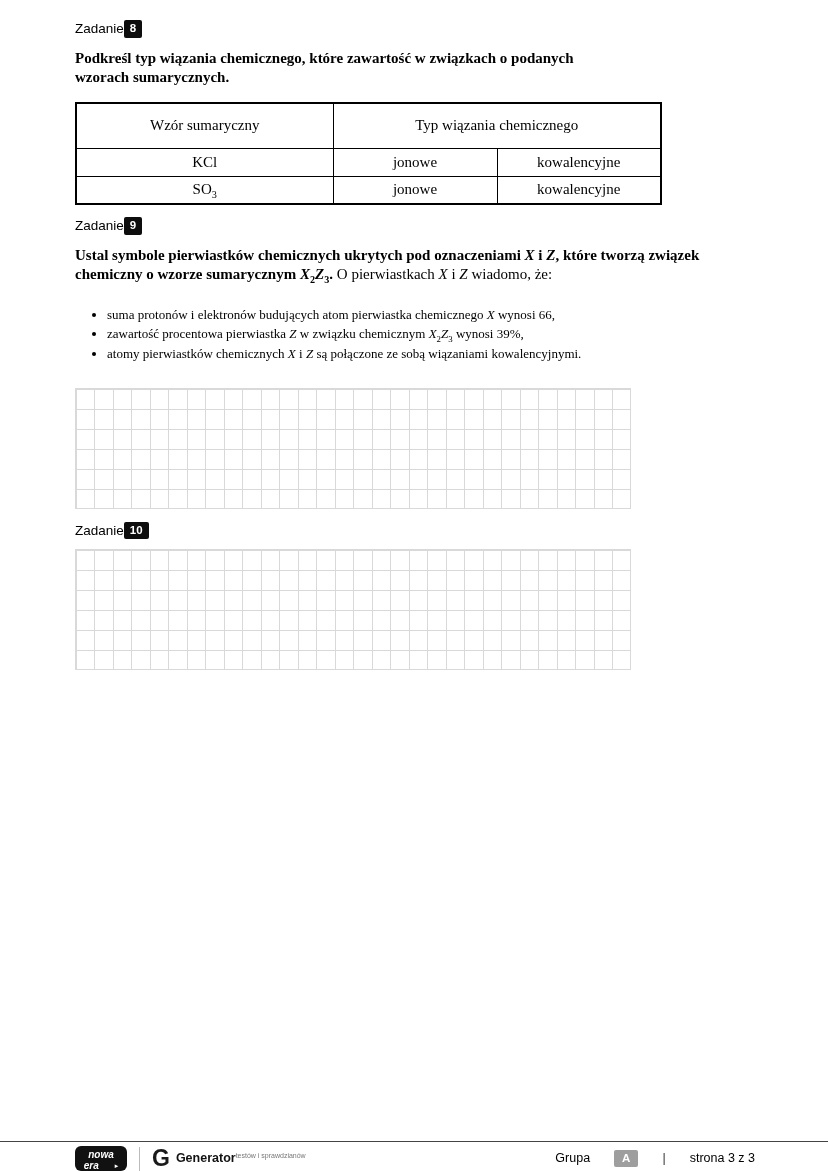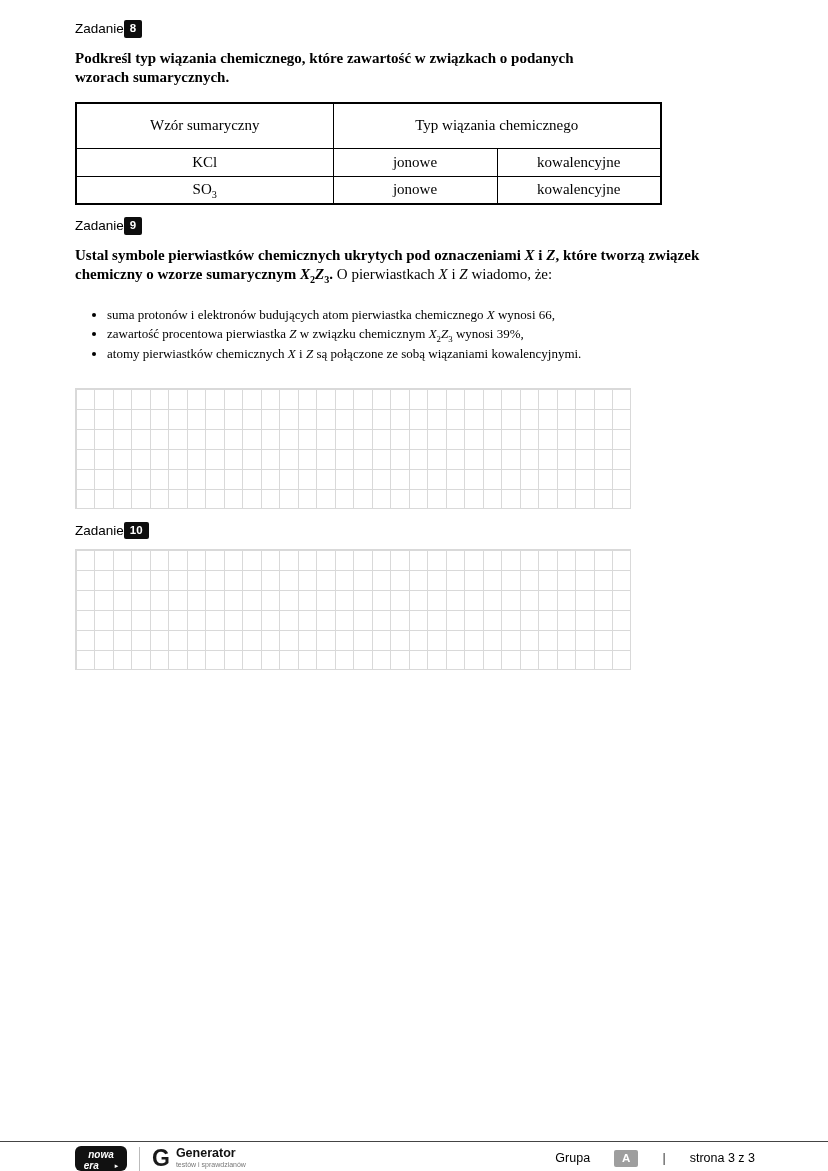--- a/index.html
+++ b/index.html
@@ -133,21 +133,21 @@
   .footer-divider {
     width: 1px; height: 24px; background: #bbbbbb;
   }
   .gen-logo { display: flex; align-items: center; gap: 6px; }
   .gen-g {
     font-weight: bold;
     font-size: 23px;
     color: #1a1a1a;
     line-height: 1;
   }
-  .gen-text { display: flex; flex-direction: column; }
+  .gen-text { display: flex; }
   .gen-title { font-weight: bold; font-size: 12.5px; color: #111; line-height: 1.1; }
   .gen-sub { font-size: 7px; color: #777777; line-height: 1.2; }
   .footer-right { display: flex; align-items: center; gap: 24px; font-size: 12.5px; }
   .group-badge {
     background: #9e9e9e;
     color: #ffffff;
     font-weight: bold;
     font-size: 11.5px;
     padding: 2px 8px;
     border-radius: 2px;

